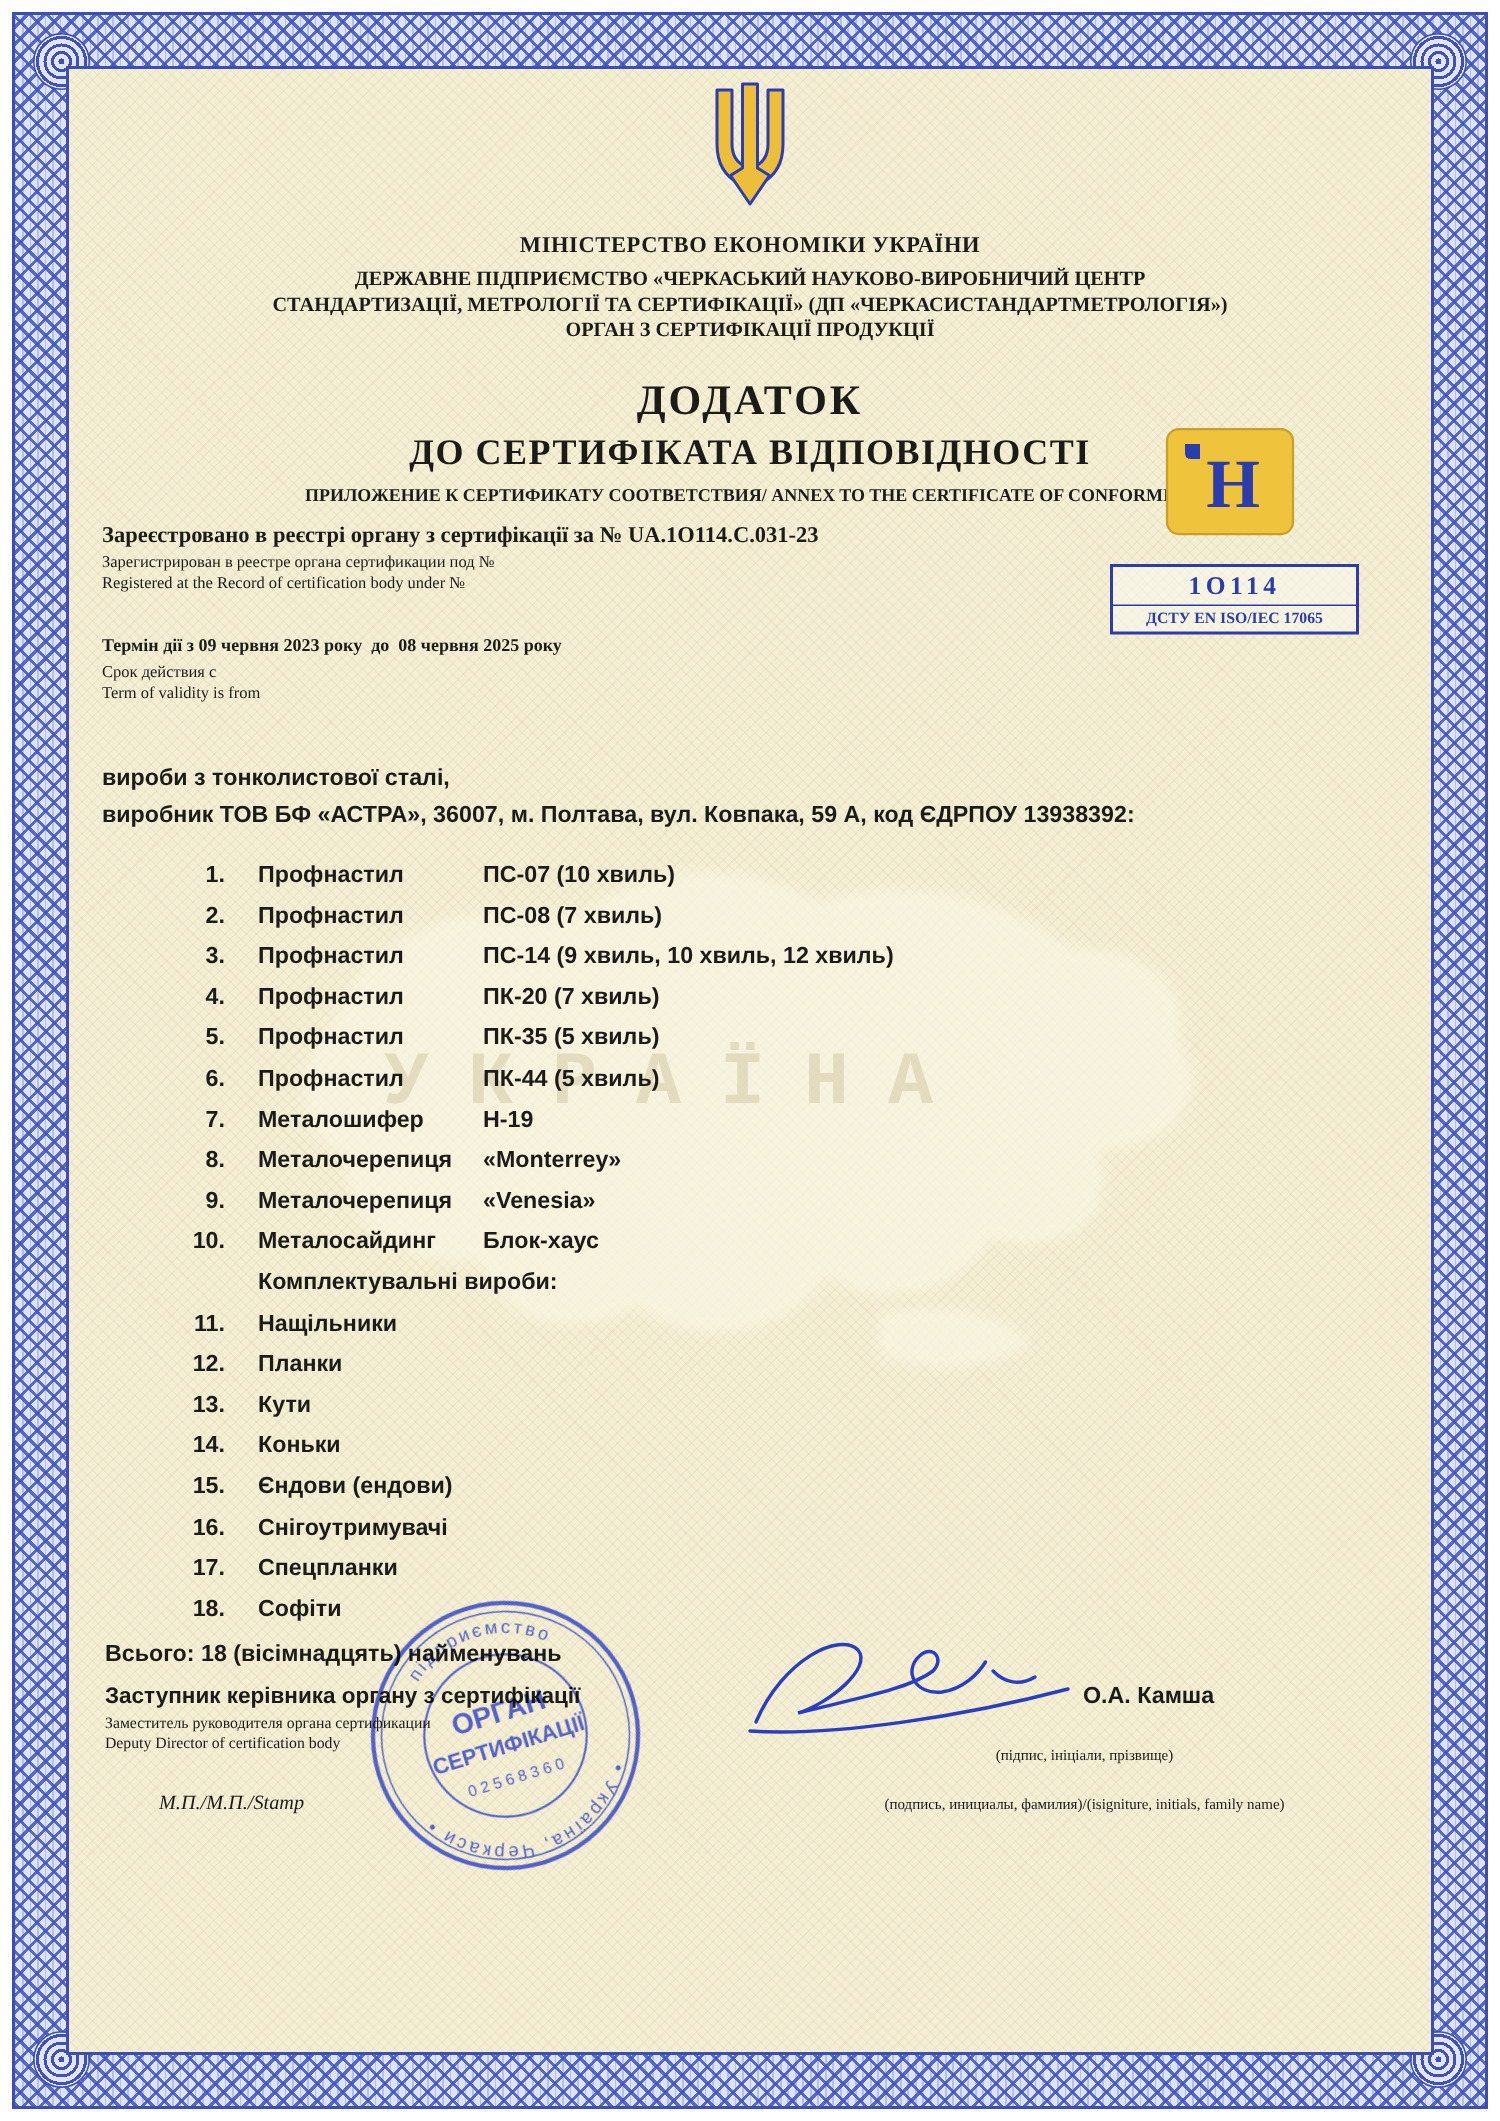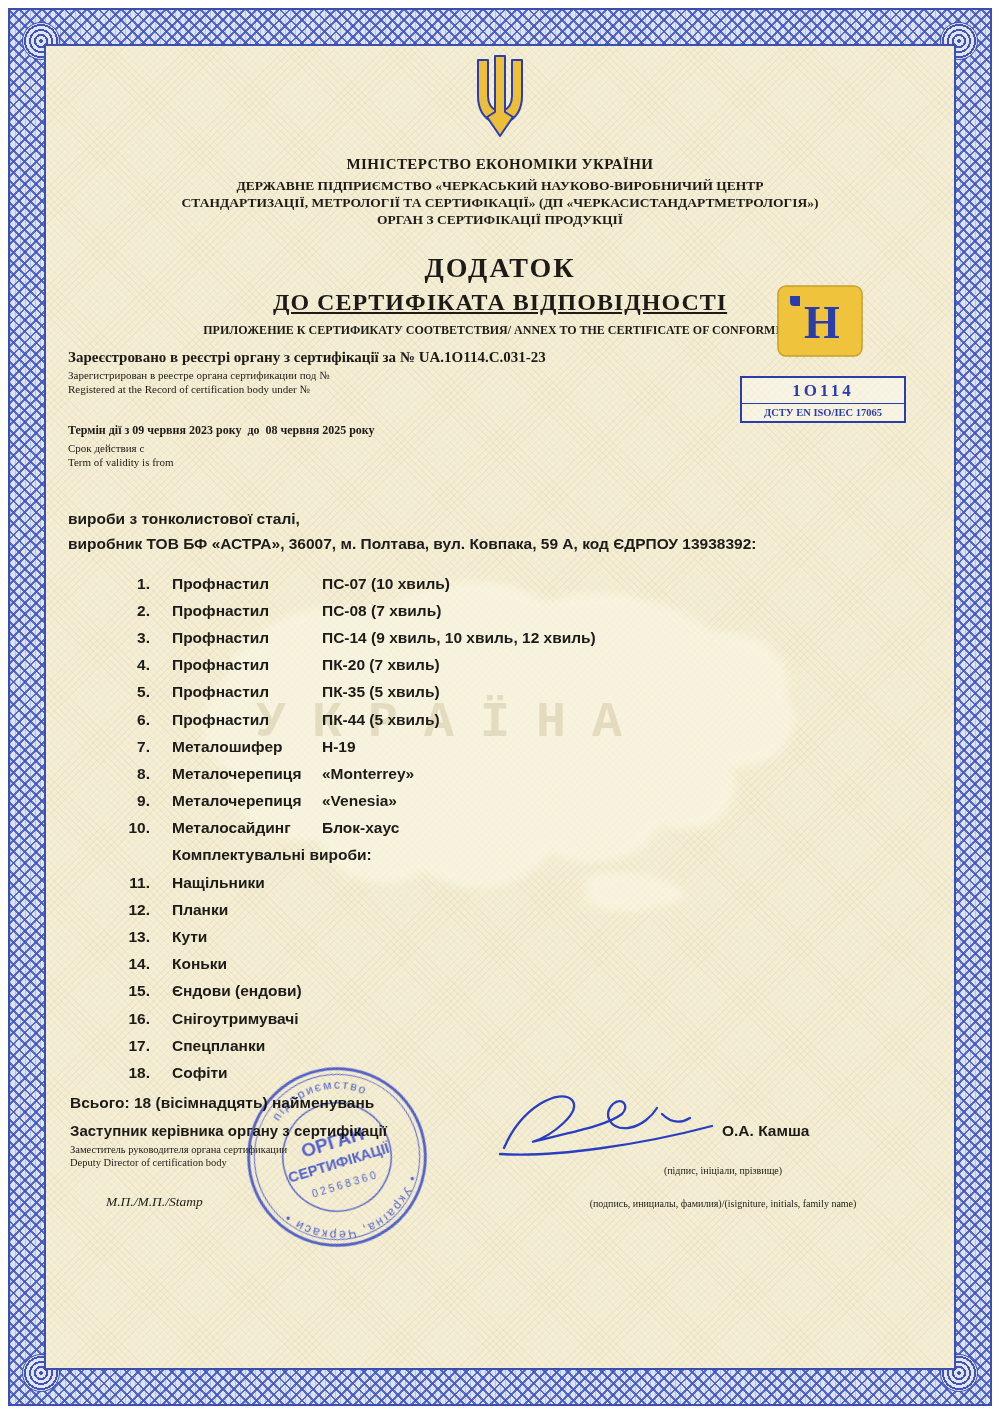--- a/index.html
+++ b/index.html
@@ -50,21 +50,21 @@
 
   
   .coat { left:50%; top:8px; transform:translateX(-50%); }
   .hdr { top:94px; line-height:17px;margin-top:16px; }
   .hdr .ministry { font-size:15px; font-weight:bold; letter-spacing:.4px; margin-bottom:4px; }
   .hdr .l2, .hdr .l3, .hdr .l4 { font-size:13.5px; font-weight:bold; }
 
   
   .title { top:206px; }
   .title .t1 { font-size:28px; font-weight:bold; letter-spacing:2px; }
-  .title .t2 { font-size:24px; font-weight:bold; letter-spacing:1px; margin-top:5px;text-decoration:underline; }
+  .title .t2 { font-size:24px; font-weight:bold; letter-spacing:1px; margin-top:5px; }
   .title .t3 { font-size:12px; font-weight:bold; margin-top:7px; }
 
   
   .reg { left:22px; top:303px; width:690px; }
   .reg .ua { font-size:15px; font-weight:bold; }
   .reg .sm { font-size:11px; line-height:13.5px; margin-top:3px; }
   .reg .sm + .sm { margin-top:0; }
 
   
   .mark-box { left:730px; top:238px; }

